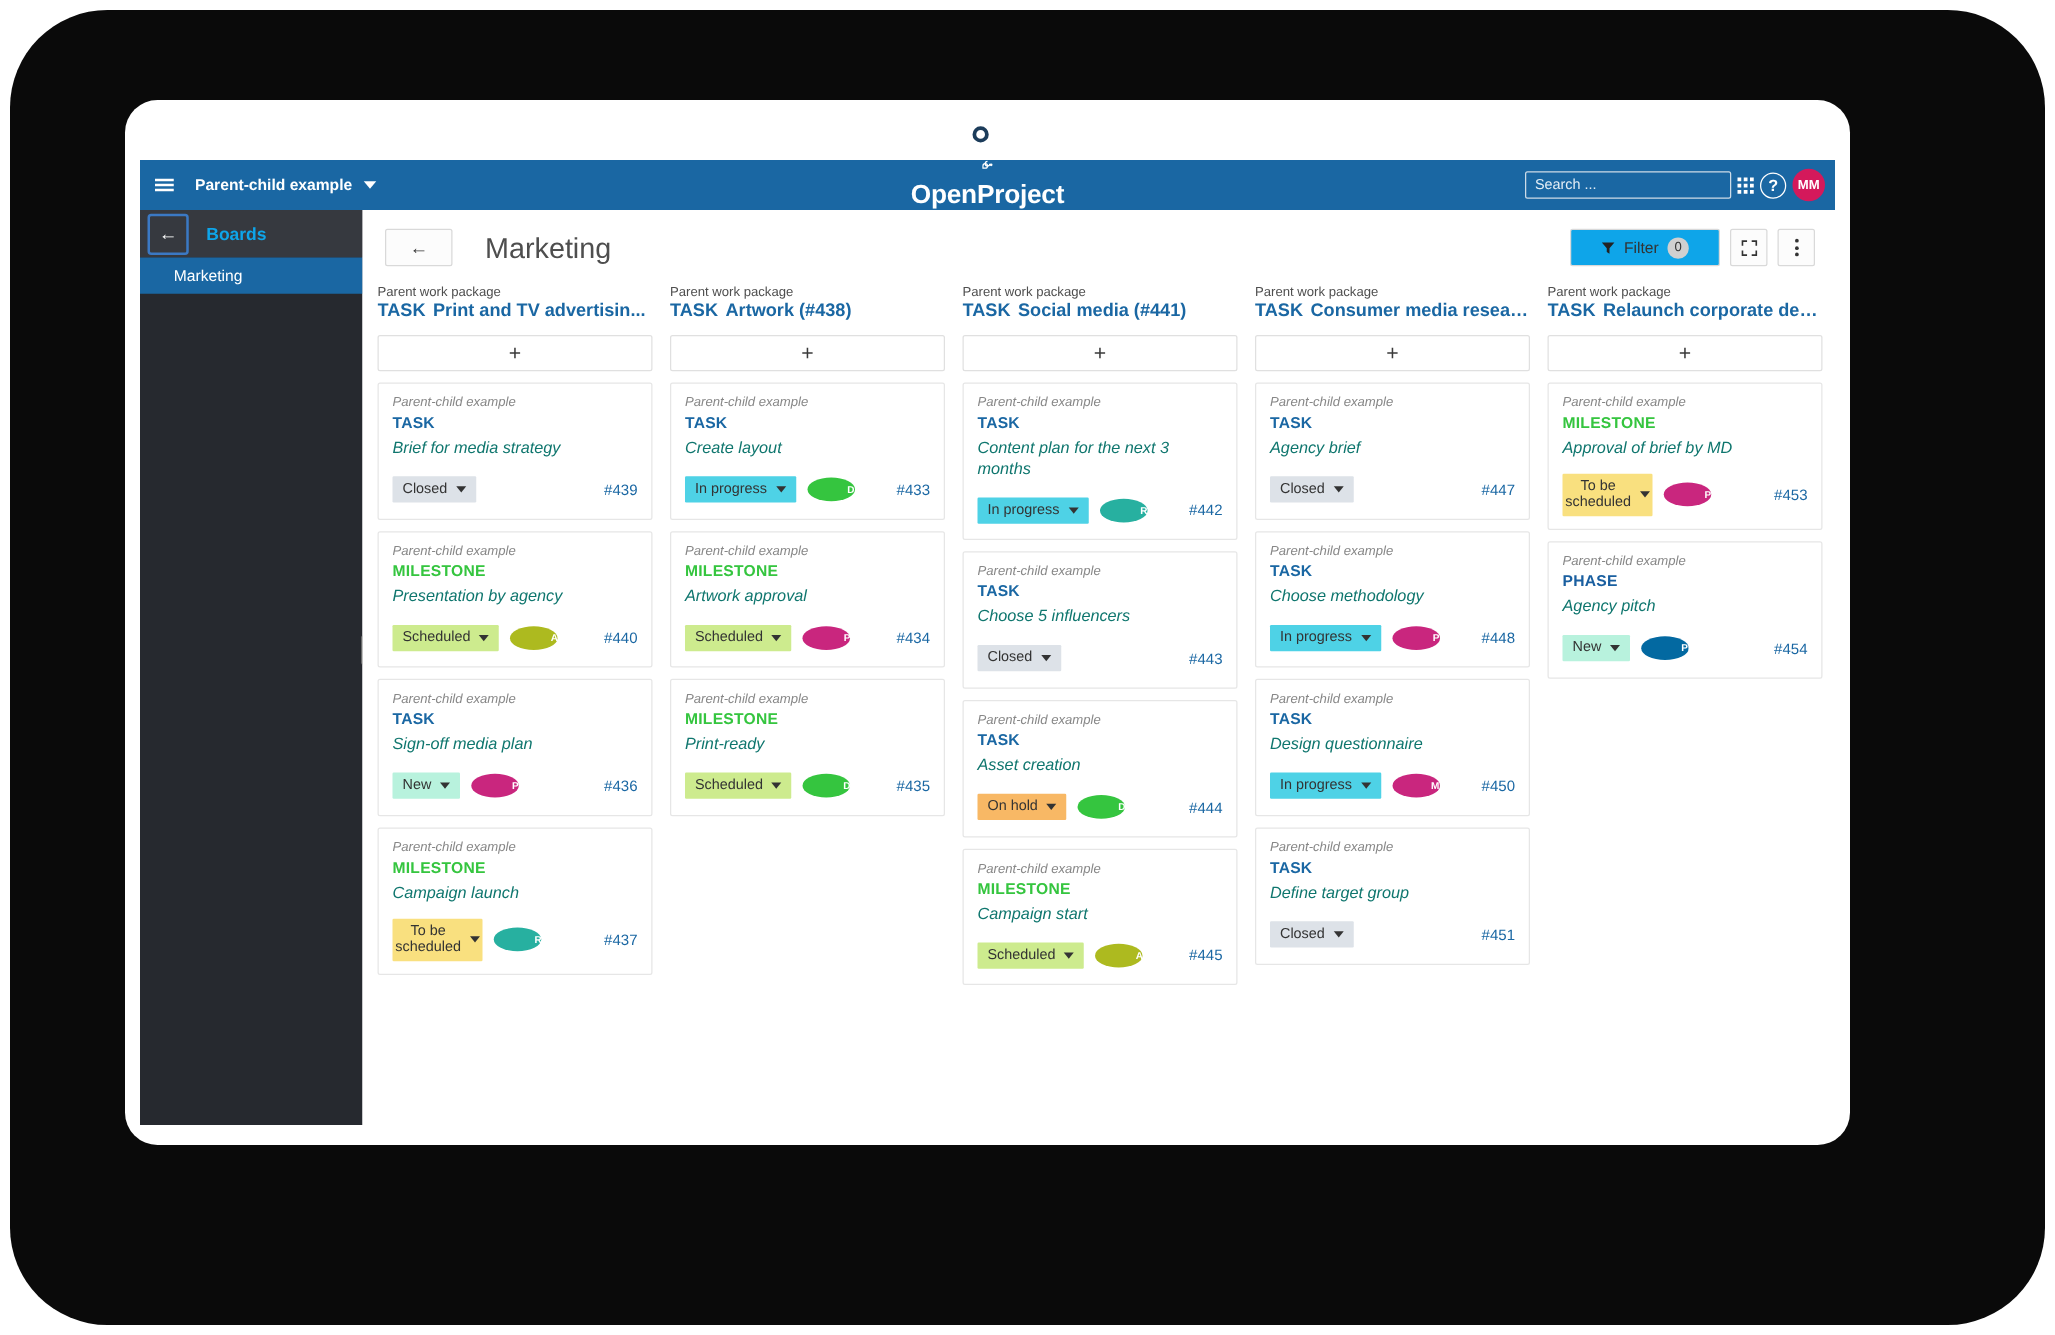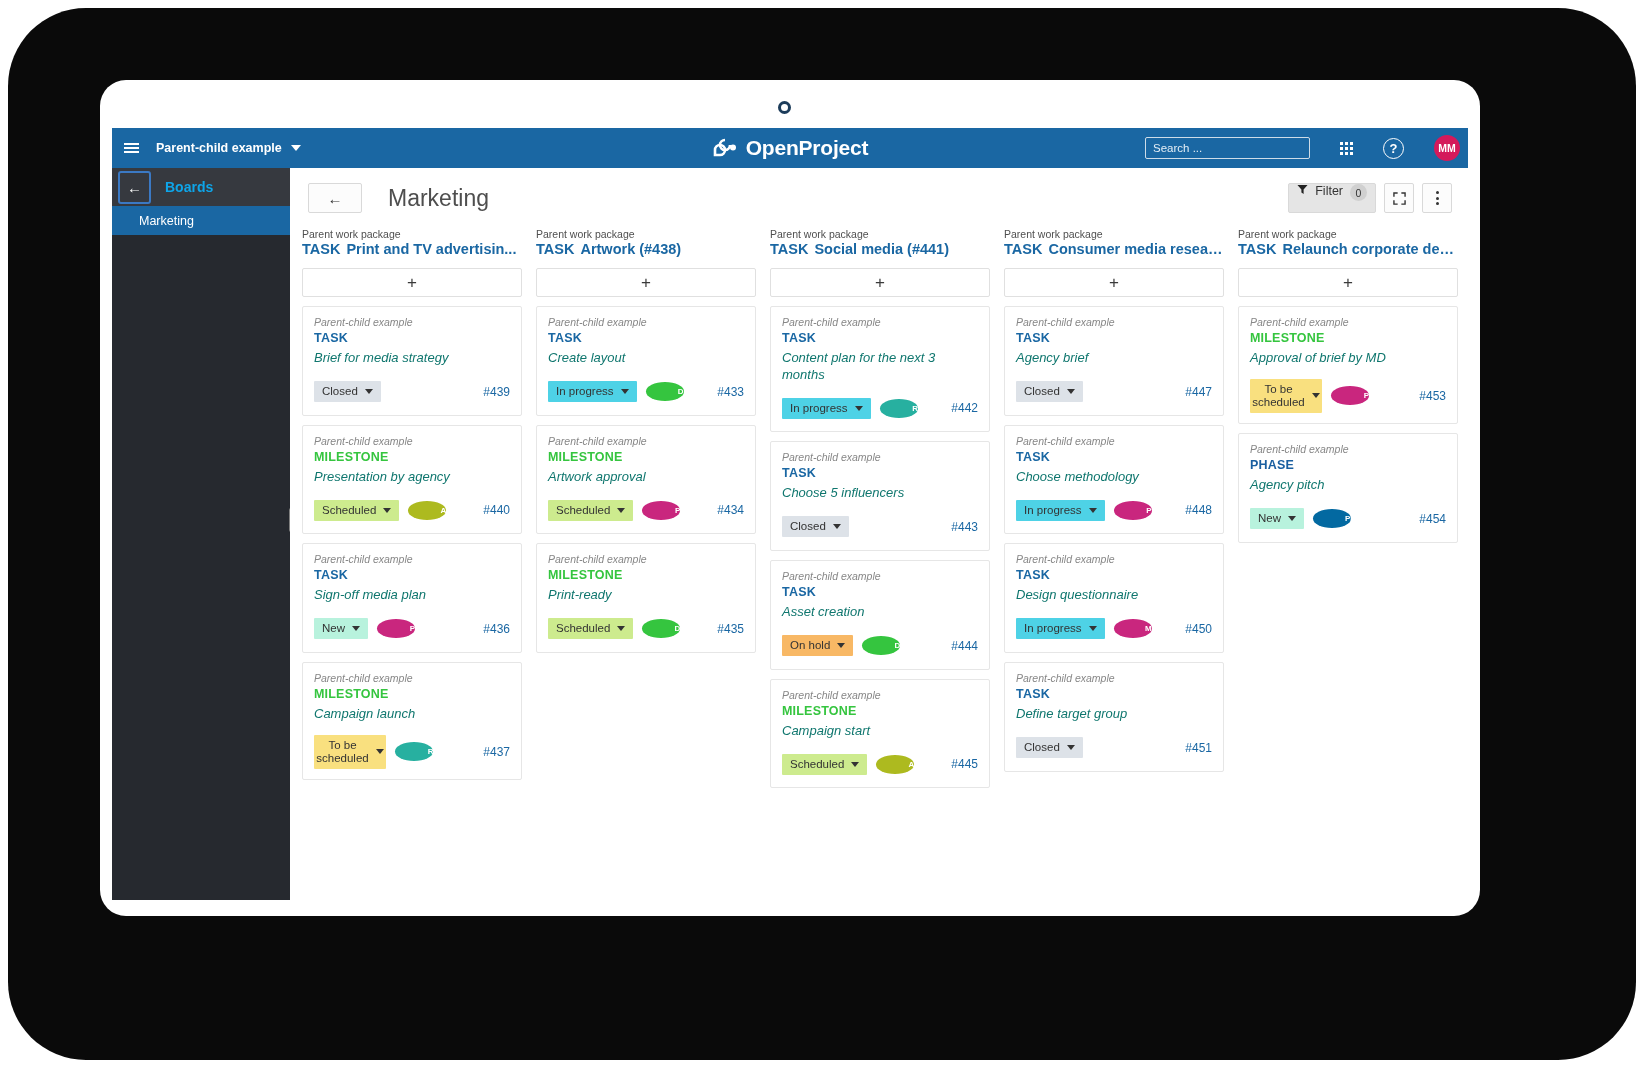--- a/index.html
+++ b/index.html
@@ -80,29 +80,29 @@
   .caret-down {
     width: 0; height: 0;
     border-left: 5px solid transparent;
     border-right: 5px solid transparent;
     border-top: 6px solid #ffffff;
   }
   #brand-logo {
     position: absolute; left: 0; top: 0;
     width: 1356px; height: 40px;
     display: flex; align-items: center; justify-content: center;
-    gap: 8px; pointer-events: none;
+    gap: 8px; pointer-events: none; flex-direction: column;
   }
   #brand-name {
     color: #ffffff; font-size: 21px; font-weight: bold;
     letter-spacing: -0.2px;
   }
   #top-bar-right {
     position: absolute; right: 8px; top: 0; height: 40px;
-    display: flex; align-items: center; gap: 30px;
+    display: flex; align-items: center; gap: 5px;
   }
   #search-box {
     width: 165px; height: 22px;
     border: 1px solid #cddce8;
     border-radius: 2px;
     background: #1a67a3;
     display: flex; align-items: center;
     padding: 0 5px 0 7px;
     cursor: text;
   }
@@ -186,24 +186,24 @@
   #board-back-arrow { font-size: 15px; color: #333; line-height: 1; }
   #page-title {
     margin-left: 26px;
     font-size: 23px; color: #4e4e4e; font-weight: normal;
   }
   #toolbar-right {
     position: absolute; right: 16px; top: 15px;
     display: flex; align-items: center; gap: 8px;
   }
   #filter-button {
-    height: 30px; padding: 0 8px;
+    height: 30px; padding: 0 24px;
     border: 1px solid #d9d9d9; border-radius: 2px;
-    background: #e5e5e5;
-    display: flex; gap: 7px;
+    background: #0ea5e9;
+    display: flex; align-items: center; gap: 7px;
     font-size: 12.5px; color: #333; cursor: pointer;
   }
   #filter-count {
     min-width: 17px; height: 17px; padding: 0 4px;
     border-radius: 9px; background: #d0d0d0; color: #333;
     font-size: 10.5px; display: flex; align-items: center; justify-content: center;
   }
   .icon-button {
     width: 30px; height: 30px;
     border: 1px solid #d9d9d9; border-radius: 2px;

